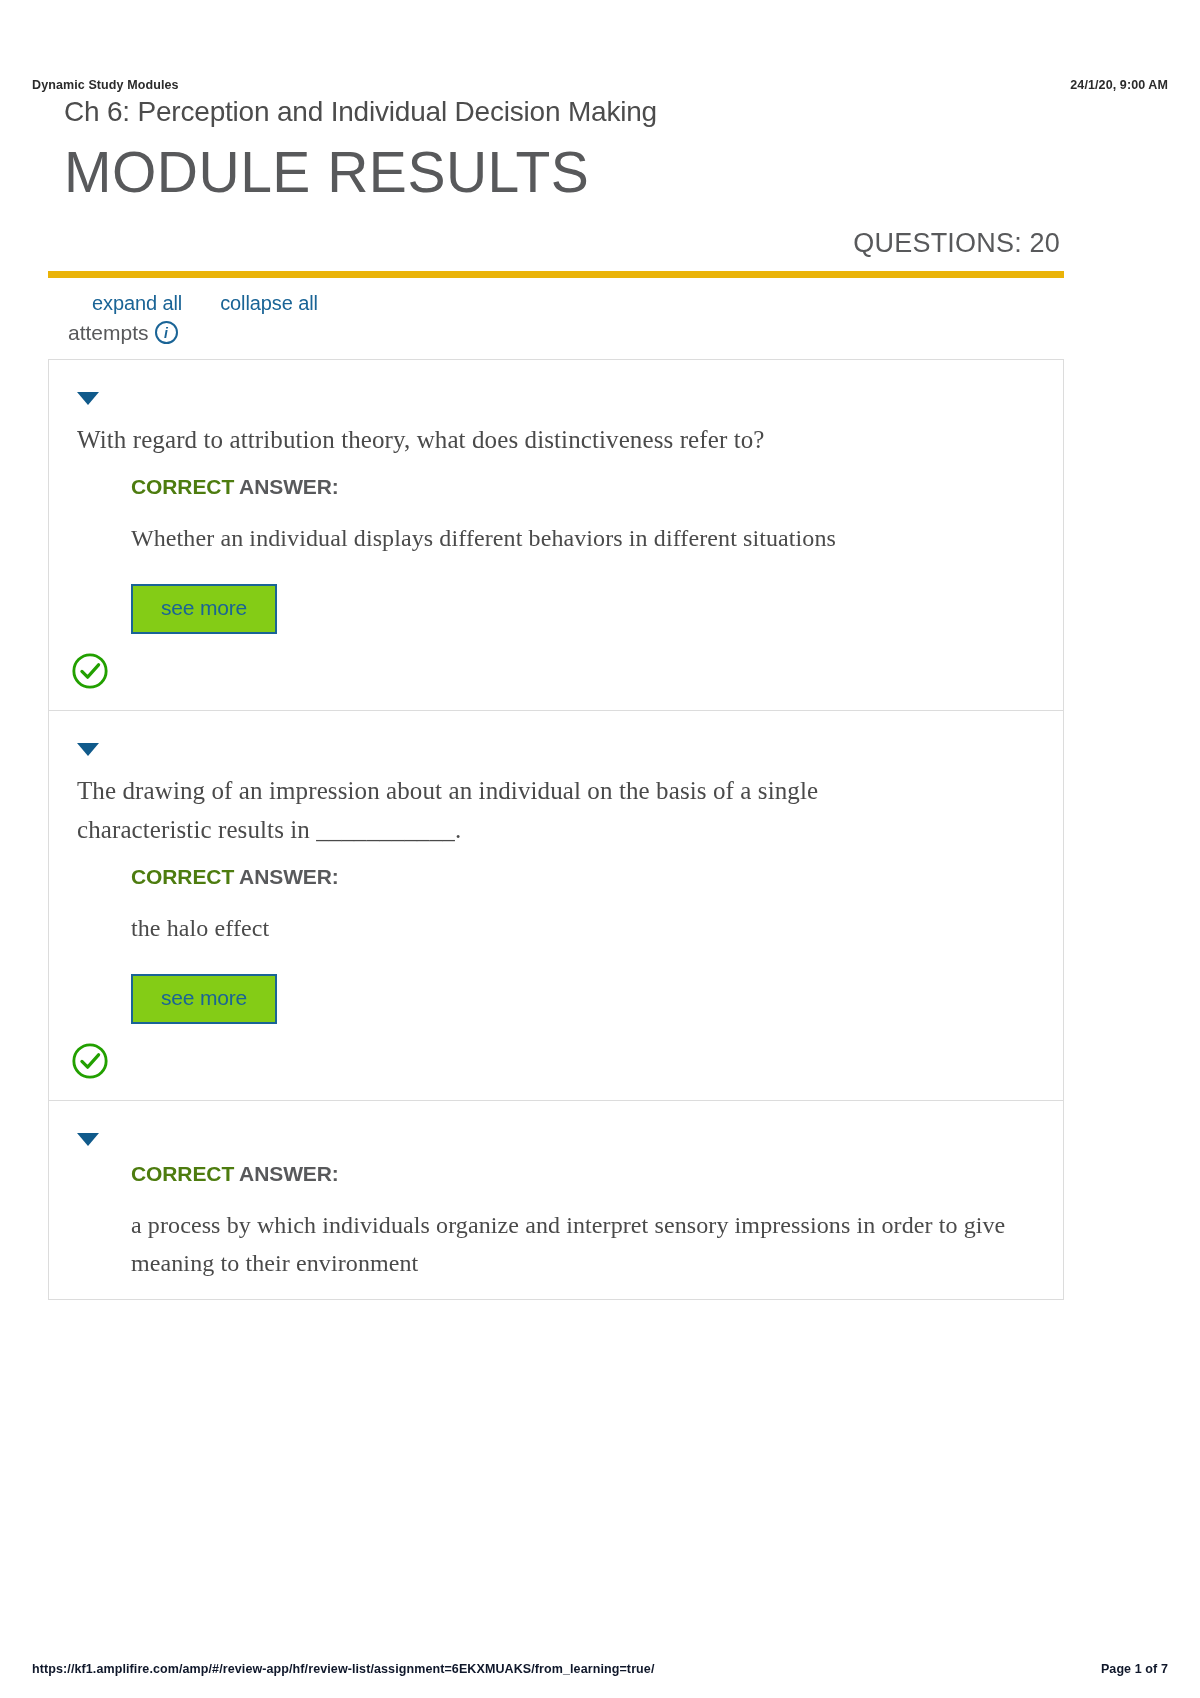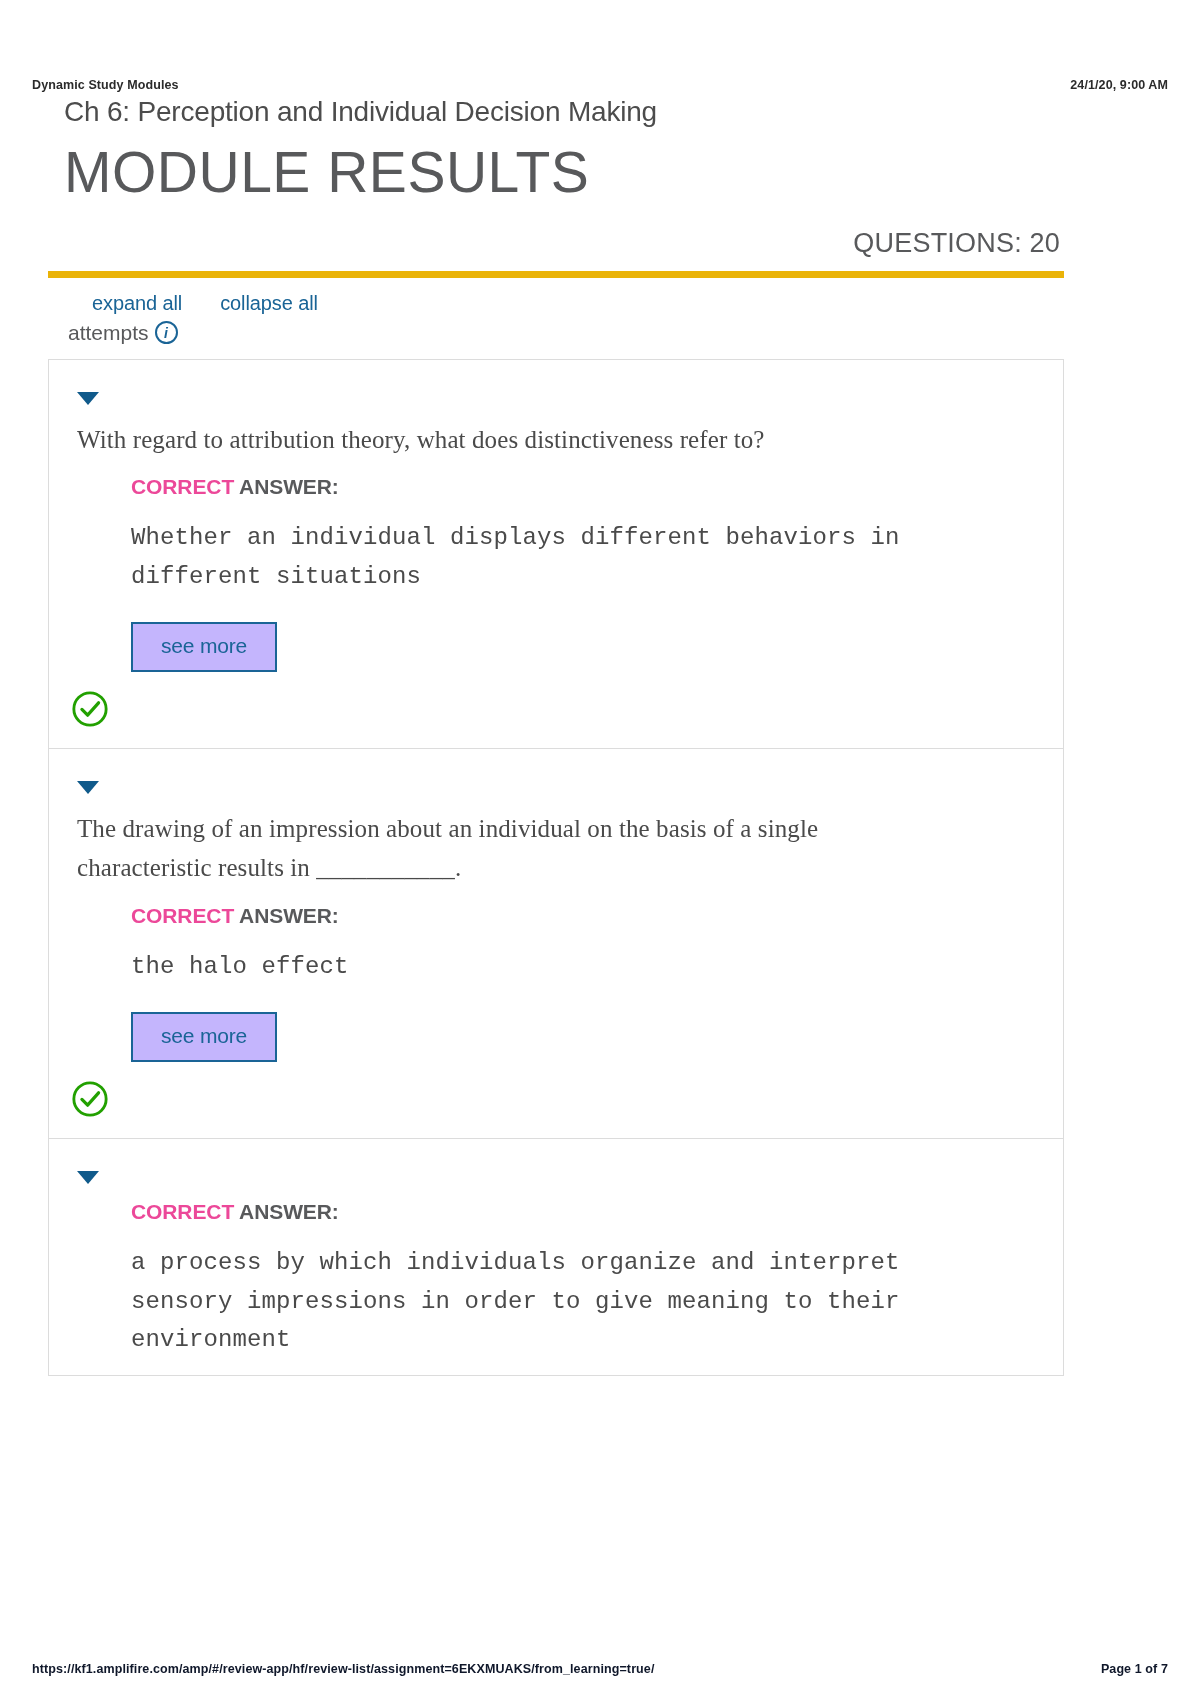--- a/index.html
+++ b/index.html
@@ -150,38 +150,38 @@
   .q-body {
     padding-left: 54px;
     padding-top: 16px;
   }
   .ans-label {
     font-size: 21px;
     font-weight: bold;
     letter-spacing: -0.1px;
     margin-bottom: 20px;
   }
-  .ans-label .correct { color: #ec4899; }
+  .ans-label .correct { color: #4d7c0f; }
   .ans-label .word    { color: #58595b; }
 
   .ans-text {
-    font-family: Liberation Mono, monospace;
+    font-family: Liberation Serif, serif;
     font-size: 24px;
     color: #4a4a4a;
     line-height: 1.6;
     letter-spacing: 0.1px;
     max-width: 880px;
   }
 
   .see-more {
     margin-top: 26px;
     display: inline-block;
     border: 2px solid #1a6496;
     color: #1a6496;
-    background: #c4b5fd;
+    background: #84cc16;
     font-size: 21px;
     padding: 10px 28px 12px 28px;
     letter-spacing: -0.2px;
     cursor: pointer;
     font-family: "Liberation Sans", sans-serif;
   }
 
   .status-row {
     margin-top: 18px;
     margin-left: -6px;

